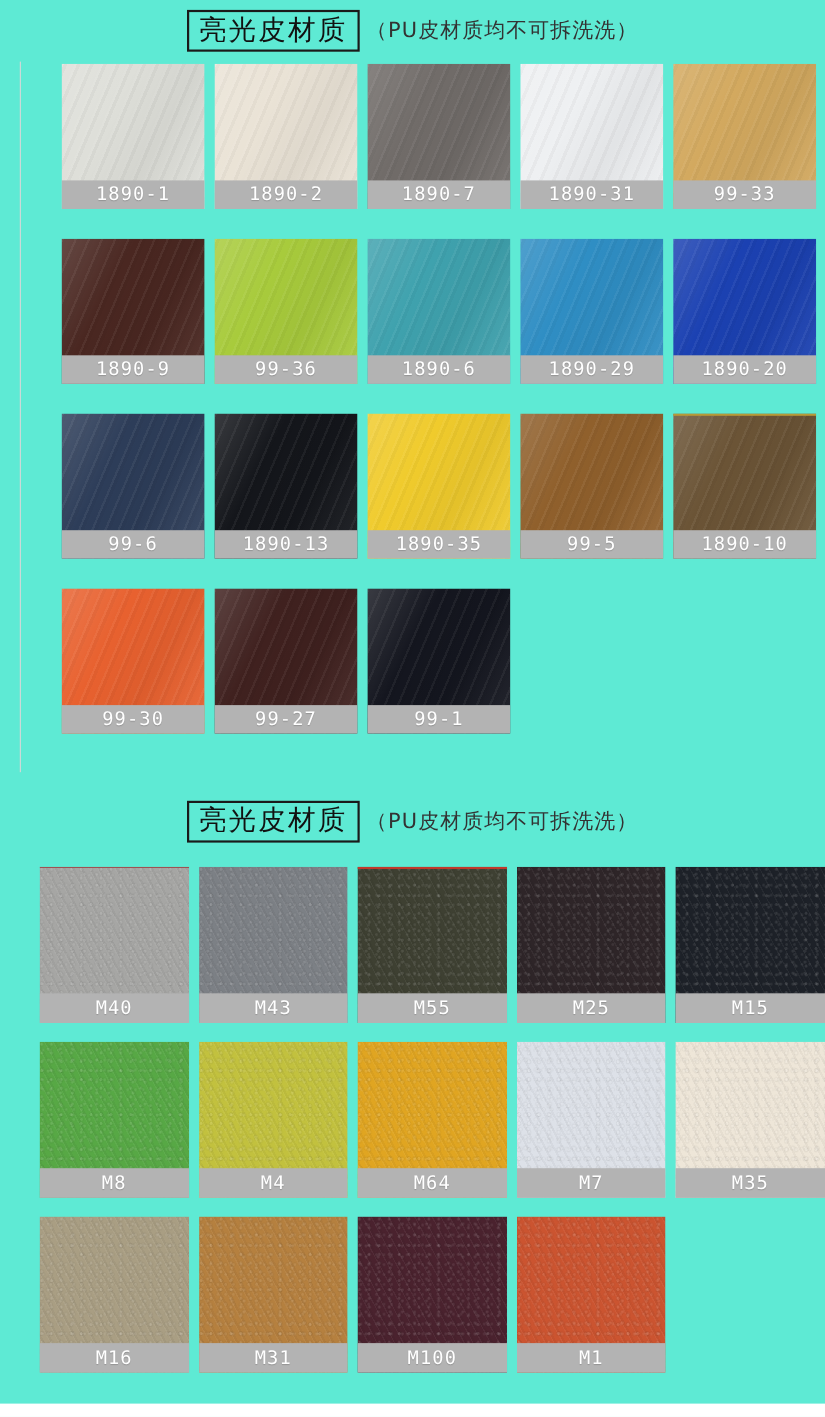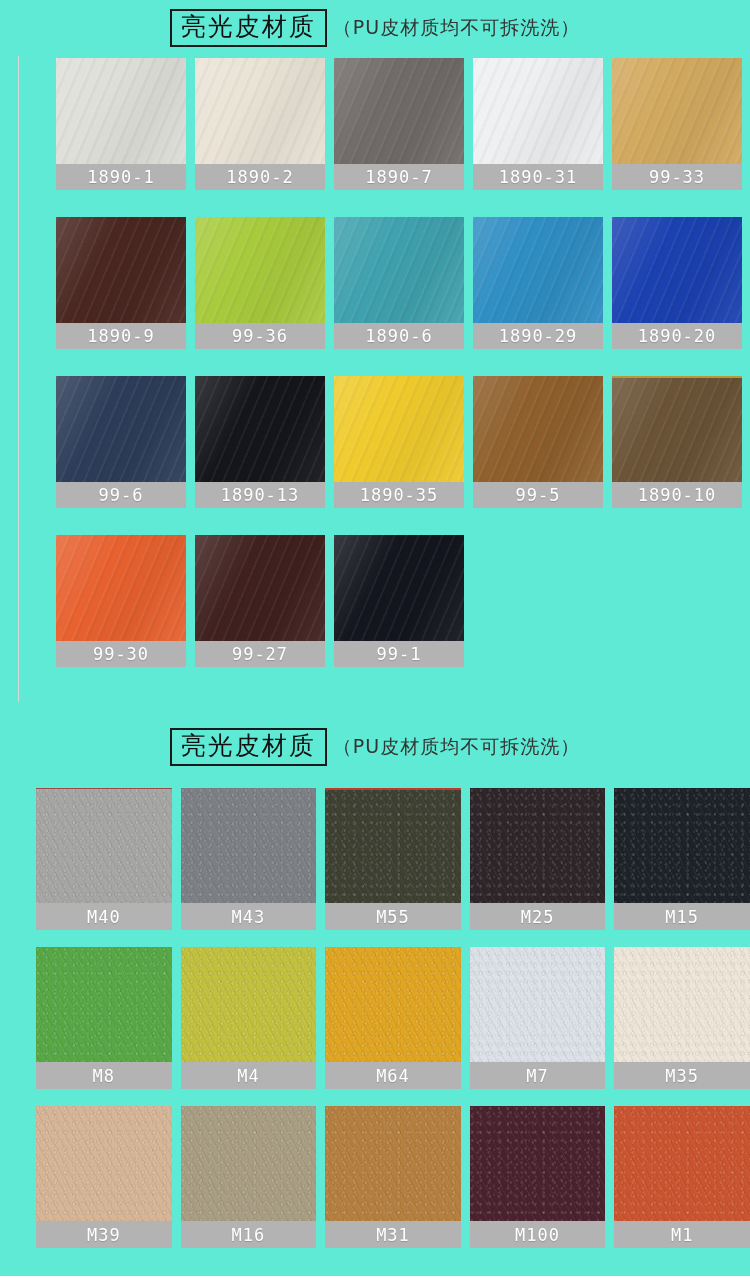--- a/index.html
+++ b/index.html
@@ -268,24 +268,20 @@
     <div class="swatch">
       <div class="swatch-color" style="background-color:#dde1e8;"></div>
       <div class="swatch-label">M7</div>
     </div>
     <div class="swatch">
       <div class="swatch-color" style="background-color:#eee6d8;"></div>
       <div class="swatch-label">M35</div>
     </div>
 
     <div class="swatch">
-      <div class="swatch-color" style="background-color:#d7b596;"></div>
-      <div class="swatch-label">M39</div>
-    </div>
-    <div class="swatch">
       <div class="swatch-color" style="background-color:#a99e83;"></div>
       <div class="swatch-label">M16</div>
     </div>
     <div class="swatch">
       <div class="swatch-color" style="background-color:#b5803f;"></div>
       <div class="swatch-label">M31</div>
     </div>
     <div class="swatch">
       <div class="swatch-color" style="background-color:#4a222e;"></div>
       <div class="swatch-label">M100</div>

